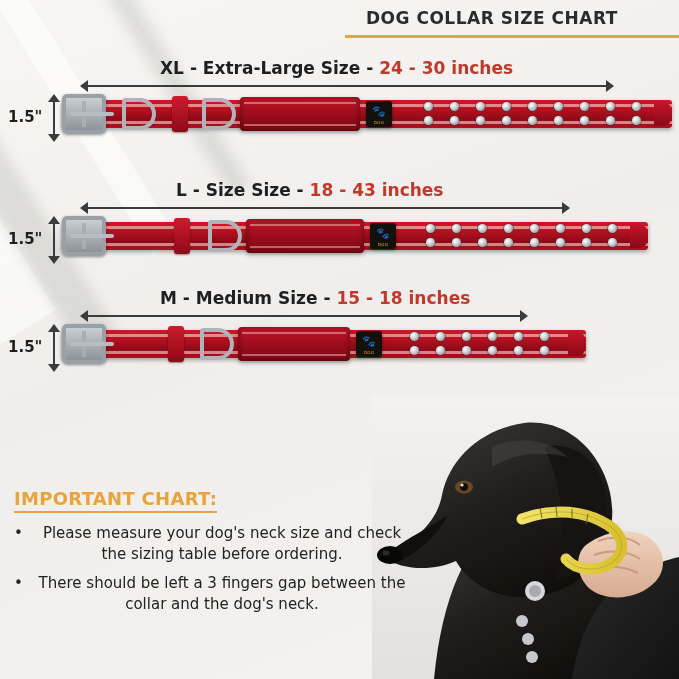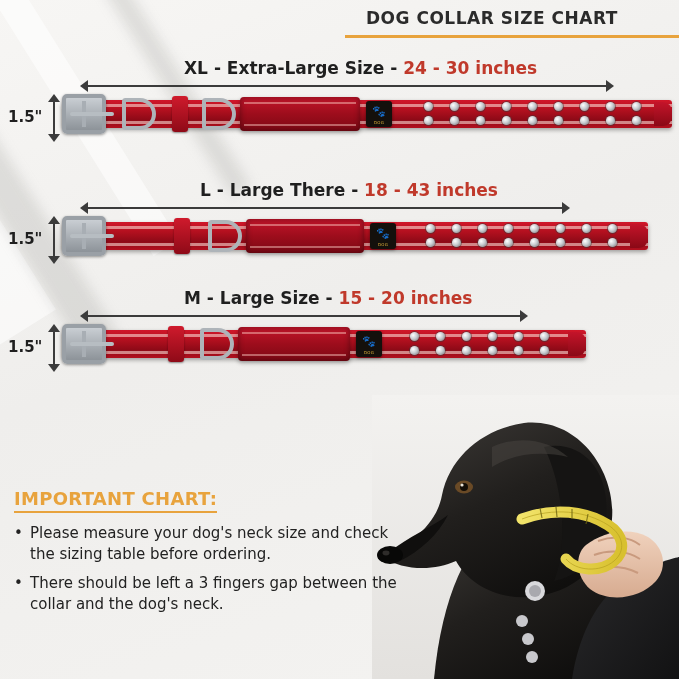--- a/index.html
+++ b/index.html
@@ -62,21 +62,20 @@
     position: absolute;
     left: 0;
     width: 679px;
   }
   .size-label {
     position: absolute;
     white-space: nowrap;
     font-size: 17px;
     font-weight: bold;
     color: #1f1f1f;
-    margin-left: 24px;
   }
   .size-label .sz {
     color: #1f1f1f;
   }
   .size-label .range {
     color: #c0392b;
   }
   .size-label .sep {
     color: #1f1f1f;
   }
@@ -319,20 +318,21 @@
     padding: 0;
     list-style: none;
   }
   .note-list li {
     position: relative;
     padding-left: 16px;
     margin-bottom: 8px;
     font-size: 15px;
     line-height: 21px;
     color: #222222;
+    text-align: center;
   }
   .note-list li::before {
     content: "\2022";
     position: absolute;
     left: 0;
     top: 0;
     color: #222222;
     font-size: 15px;
   }
 </style>
@@ -412,21 +412,21 @@
         <div class="hole row2" style="left:208px;"></div>
       </div>
       <div class="tip" style="right:0;"></div>
     </div>
   </div>
 
   <div class="collar-block" style="top:178px; height:110px;">
     <div class="size-label" style="left:176px; top:2px;">
       <span class="sz">L</span>
       <span class="sep">-</span>
-      <span class="nm">Large There</span>
+      <span class="nm">Size Size</span>
       <span class="sep">-</span>
       <span class="range">18 - 43 inches</span>
     </div>
 
     <div class="h-arrow" style="left:80px; top:24px; width:490px;">
       <span class="cap-l"></span>
       <span class="line"></span>
       <span class="cap-r"></span>
     </div>
 
@@ -475,23 +475,23 @@
         <div class="hole row2" style="left:182px;"></div>
       </div>
       <div class="tip" style="right:0;"></div>
     </div>
   </div>
 
   <div class="collar-block" style="top:286px; height:110px;">
     <div class="size-label" style="left:160px; top:2px;">
       <span class="sz">M</span>
       <span class="sep">-</span>
-      <span class="nm">Large Size</span>
+      <span class="nm">Medium Size</span>
       <span class="sep">-</span>
-      <span class="range">15 - 20 inches</span>
+      <span class="range">15 - 18 inches</span>
     </div>
 
     <div class="h-arrow" style="left:80px; top:24px; width:448px;">
       <span class="cap-l"></span>
       <span class="line"></span>
       <span class="cap-r"></span>
     </div>
 
     <div class="v-arrow" style="left:48px; top:38px; height:48px;">
       <span class="cap-t"></span>

